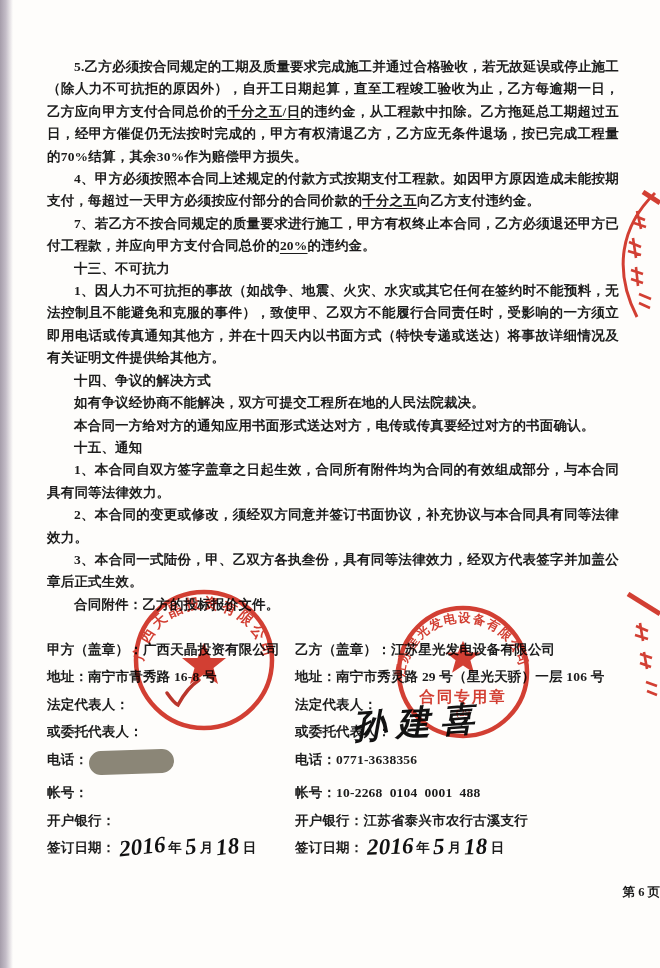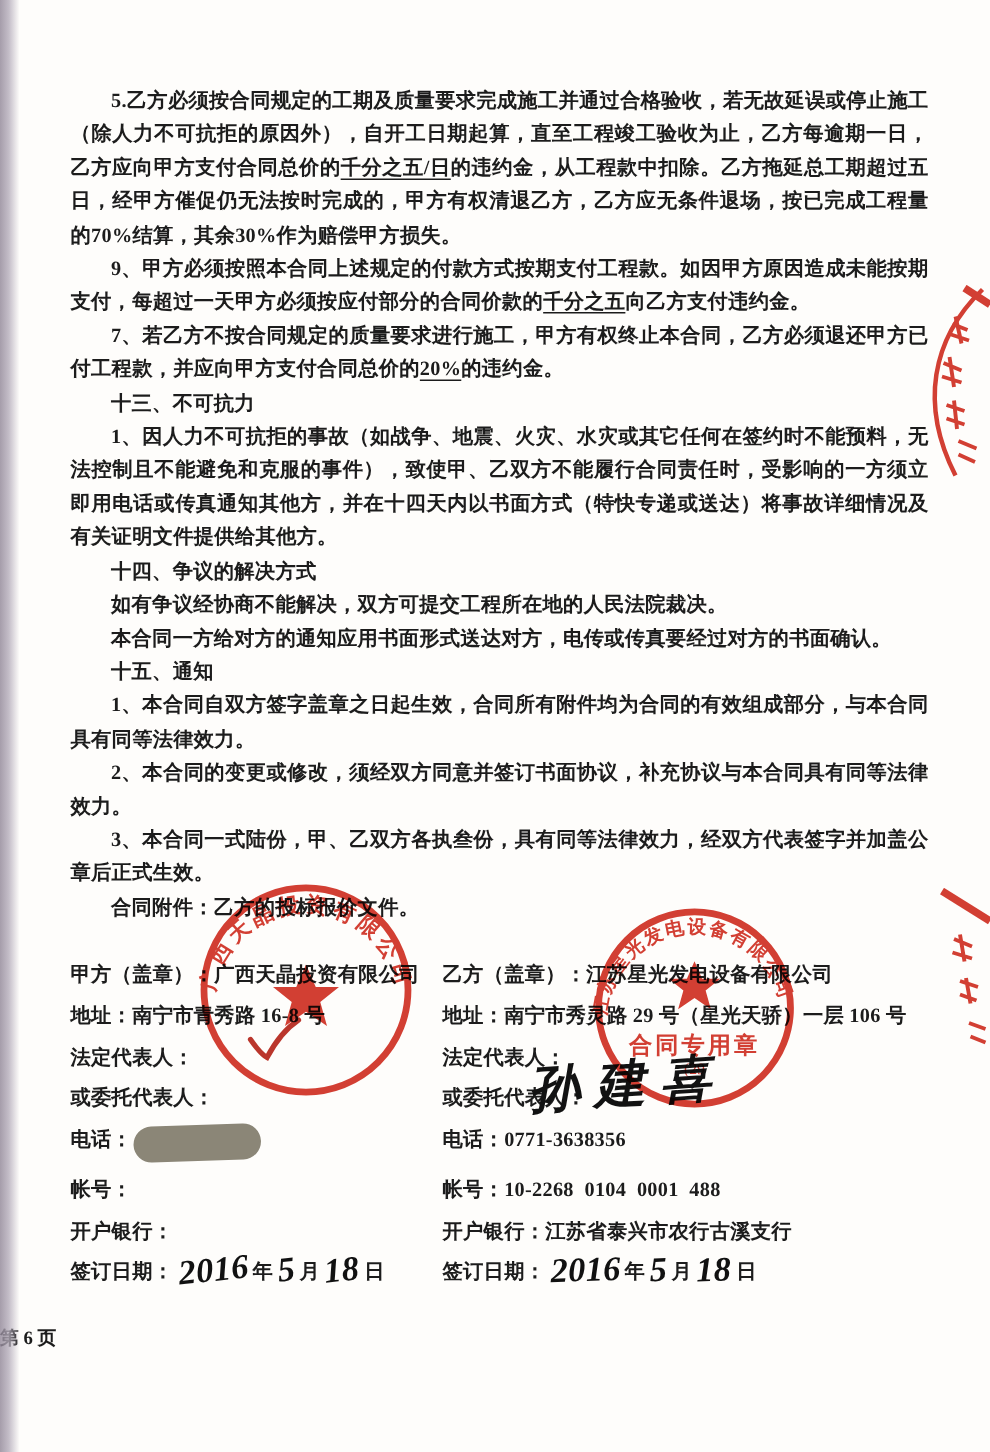--- a/index.html
+++ b/index.html
@@ -48,33 +48,33 @@
     position:absolute;left:89px;top:750px;width:85px;height:24px;z-index:2;
     background:#8b8677;border-radius:12px;transform:rotate(-2deg);
   }
   .seal{position:absolute;mix-blend-mode:multiply;opacity:.9;z-index:5;}
   .seal-a{left:129px;top:585px;}
   .seal-b{left:393px;top:602px;}
   .edge-stamp-top{right:0;top:190px;}
   .edge-stamp-bottom{right:0;top:592px;}
   .footer{
     position:absolute;left:0;right:0;top:884px;z-index:1;
-    text-align:left;font-size:12.5px;font-weight:600;
+    text-align:right;font-size:12.5px;font-weight:600;
   }
 </style>
 </head>
 <body>
 
 <div class="page">
 
   <div class="scan-edge"></div>
 
   <div class="body-text">
     <p class="para"><span>5.乙方必须按合同规定的工期及质量要求完成施工并通过合格验收，若无故延误或停止施工（除人力不可抗拒的原因外），自开工日期起算，直至工程竣工验收为止，乙方每逾期一日，乙方应向甲方支付合同总价的</span><span class="u">千分之五/日</span><span>的违约金，从工程款中扣除。乙方拖延总工期超过五日，经甲方催促仍无法按时完成的，甲方有权清退乙方，乙方应无条件退场，按已完成工程量的70%结算，其余30%作为赔偿甲方损失。</span></p>
-    <p class="para"><span>9、甲方必须按照本合同上述规定的付款方式按期支付工程款。如因甲方原因造成未能按期支付，每超过一天甲方必须按应付部分的合同价款的</span><span class="u">千分之五</span><span>向乙方支付违约金。</span></p>
+    <p class="para"><span>4、甲方必须按照本合同上述规定的付款方式按期支付工程款。如因甲方原因造成未能按期支付，每超过一天甲方必须按应付部分的合同价款的</span><span class="u">千分之五</span><span>向乙方支付违约金。</span></p>
     <p class="para"><span>7、若乙方不按合同规定的质量要求进行施工，甲方有权终止本合同，乙方必须退还甲方已付工程款，并应向甲方支付合同总价的</span><span class="u">20%</span><span>的违约金。</span></p>
     <p class="para hd">十三、不可抗力</p>
     <p class="para">1、因人力不可抗拒的事故（如战争、地震、火灾、水灾或其它任何在签约时不能预料，无法控制且不能避免和克服的事件），致使甲、乙双方不能履行合同责任时，受影响的一方须立即用电话或传真通知其他方，并在十四天内以书面方式（特快专递或送达）将事故详细情况及有关证明文件提供给其他方。</p>
     <p class="para hd">十四、争议的解决方式</p>
     <p class="para">如有争议经协商不能解决，双方可提交工程所在地的人民法院裁决。</p>
     <p class="para">本合同一方给对方的通知应用书面形式送达对方，电传或传真要经过对方的书面确认。</p>
     <p class="para hd">十五、通知</p>
     <p class="para">1、本合同自双方签字盖章之日起生效，合同所有附件均为合同的有效组成部分，与本合同具有同等法律效力。</p>
     <p class="para bolder">2、本合同的变更或修改，须经双方同意并签订书面协议，补充协议与本合同具有同等法律效力。</p>
     <p class="para bolder">3、本合同一式陆份，甲、乙双方各执叁份，具有同等法律效力，经双方代表签字并加盖公章后正式生效。</p>

